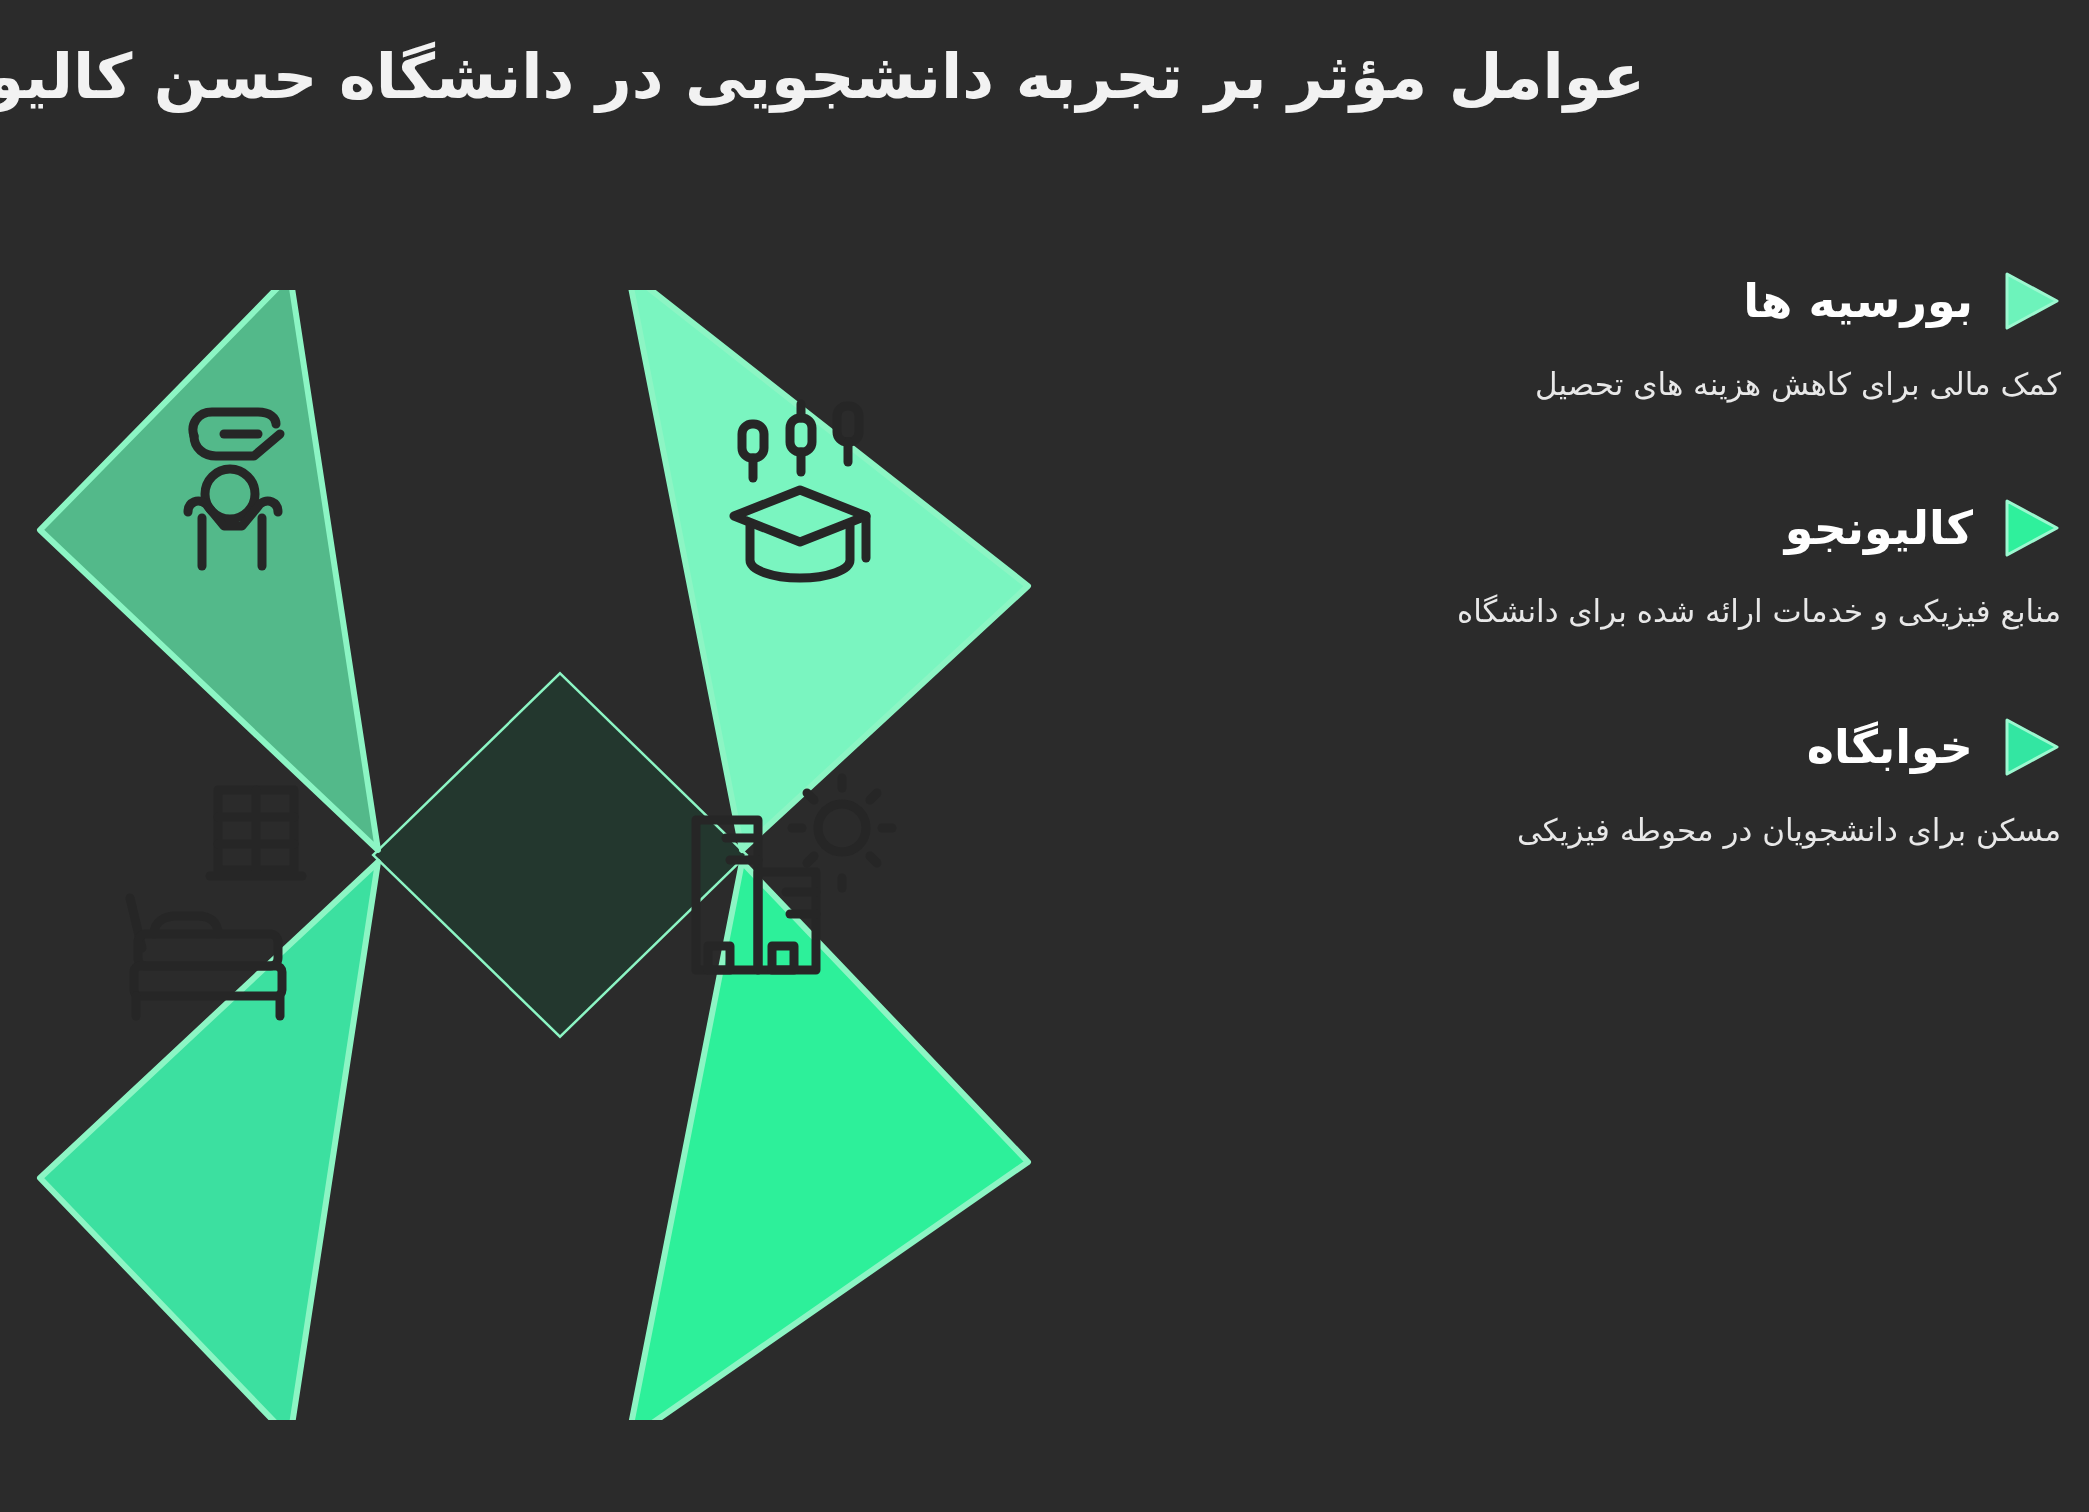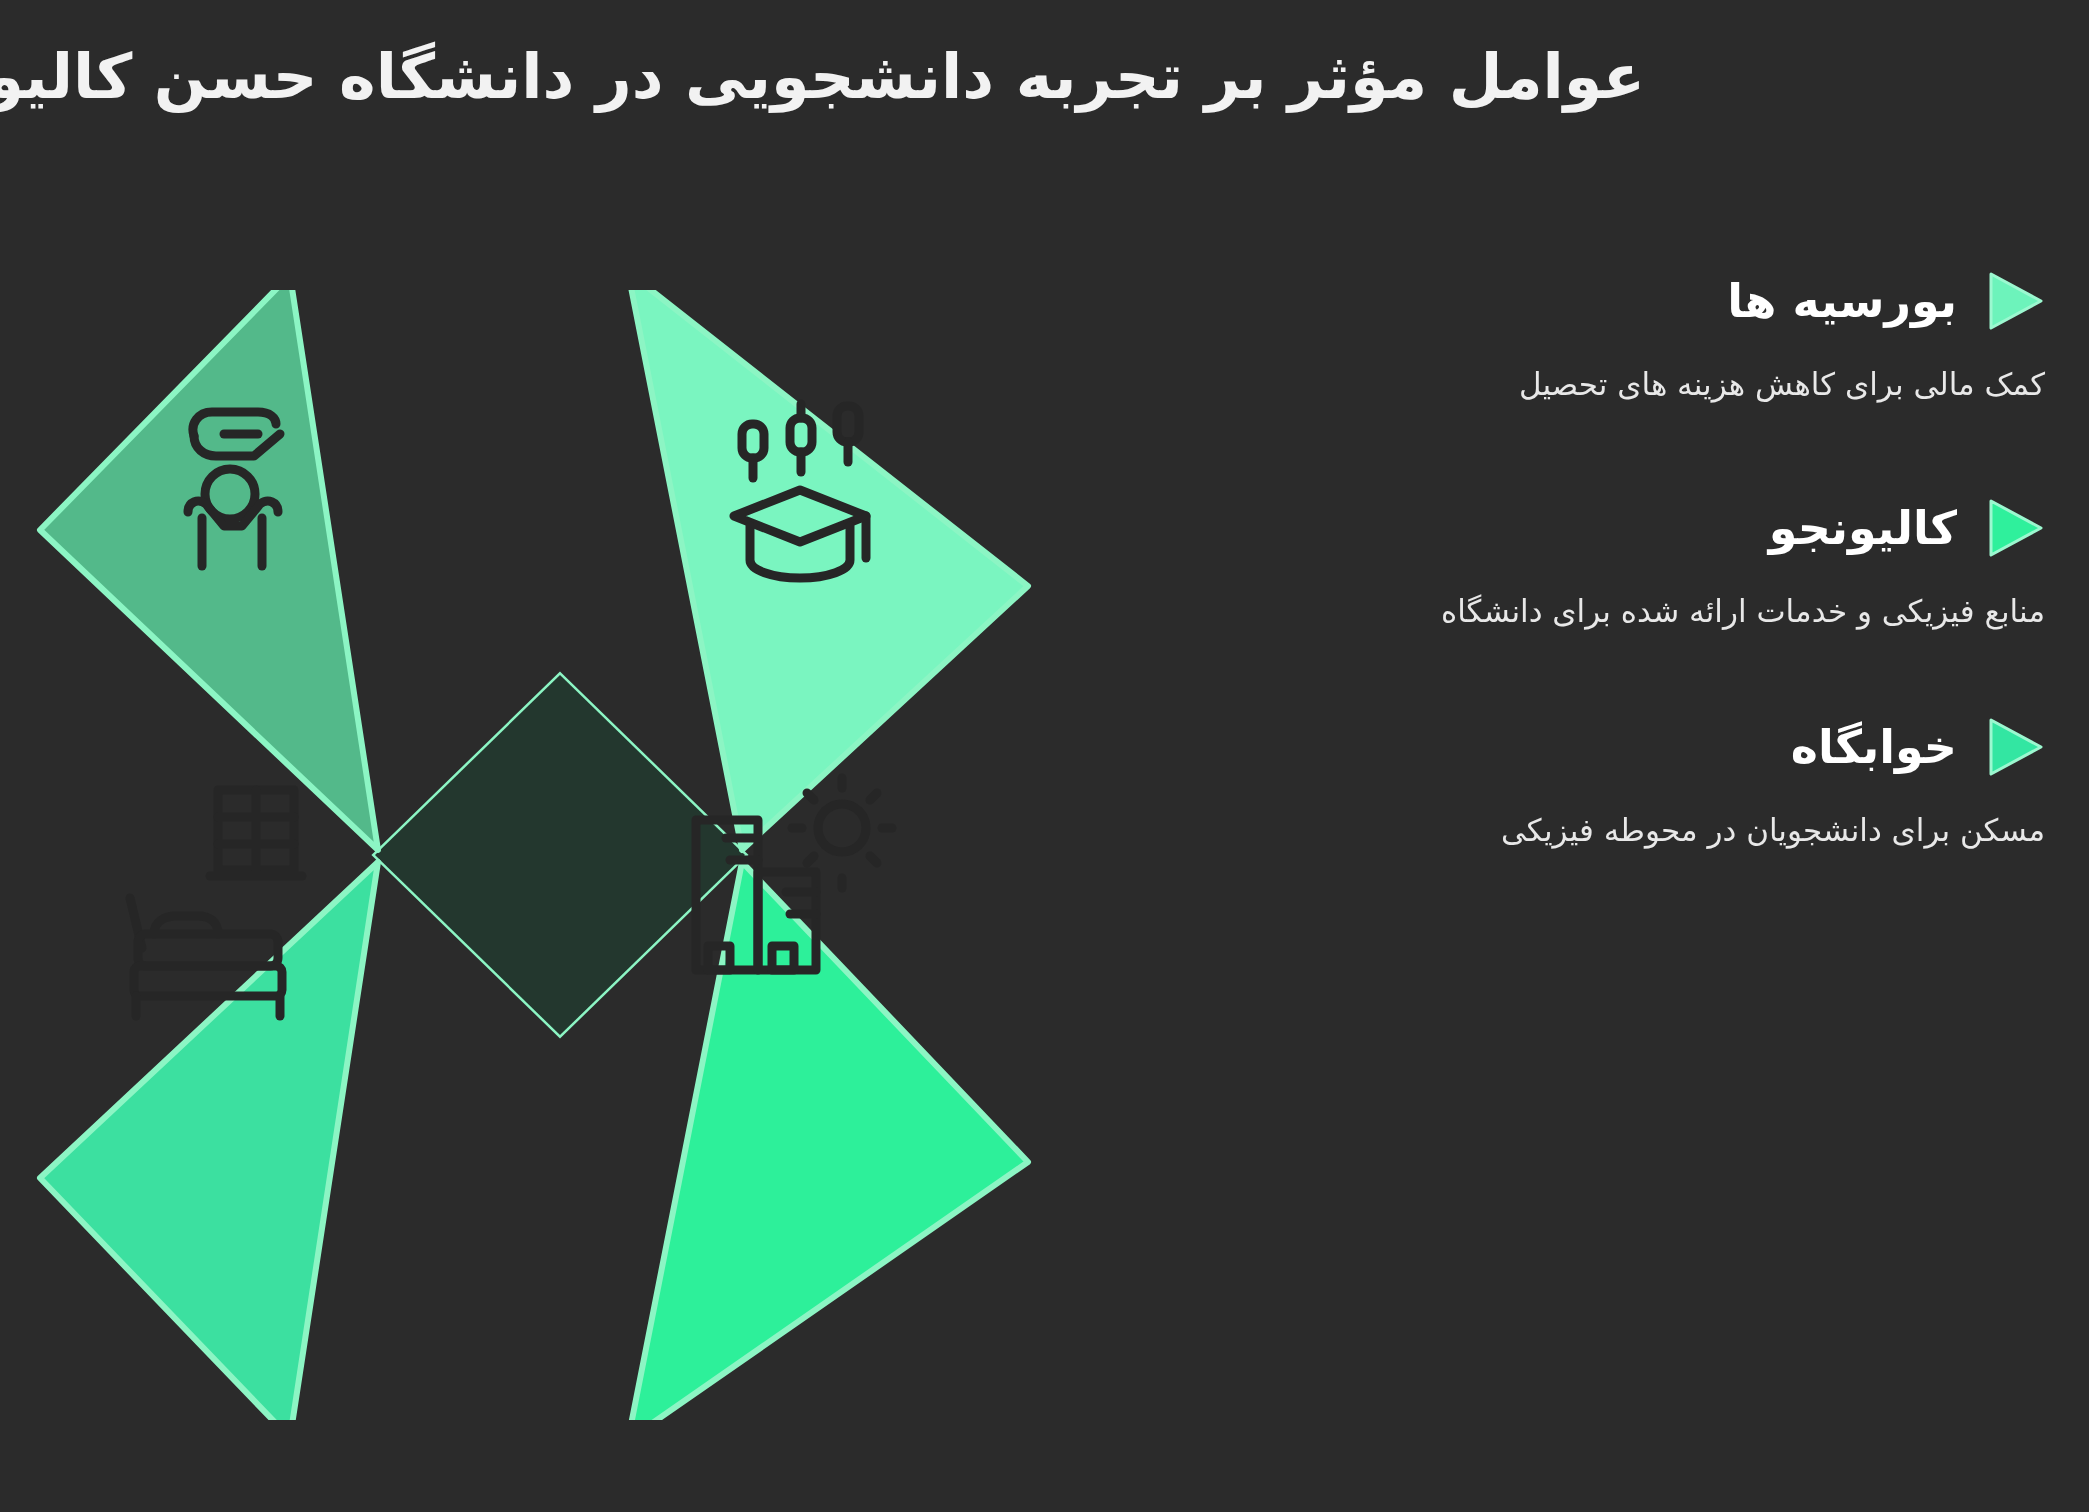--- a/index.html
+++ b/index.html
@@ -39,21 +39,21 @@
     left: 0px;
     top: 290px;
     width: 1120px;
     height: 1130px;
   }
   #graphic svg { display: block; }
 
   
   #list {
     position: absolute;
-    right: 44px;
+    right: 28px;
     top: 262px;
     width: 750px;
     direction: rtl;
   }
   .item { margin-bottom: 8px; }
   .item-head {
     display: flex;
     flex-direction: row;
     align-items: center;
     justify-content: flex-start;

